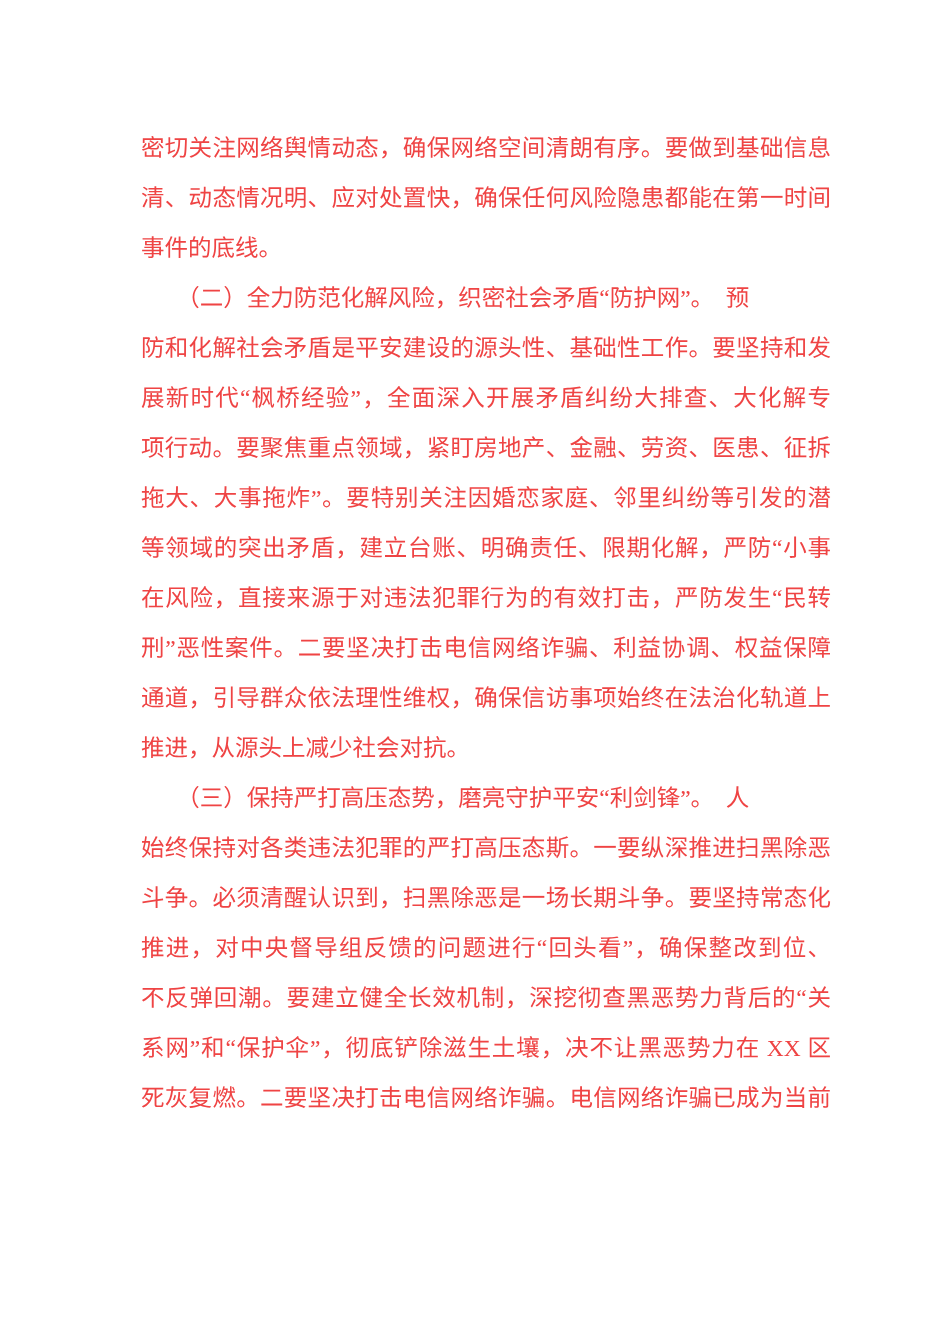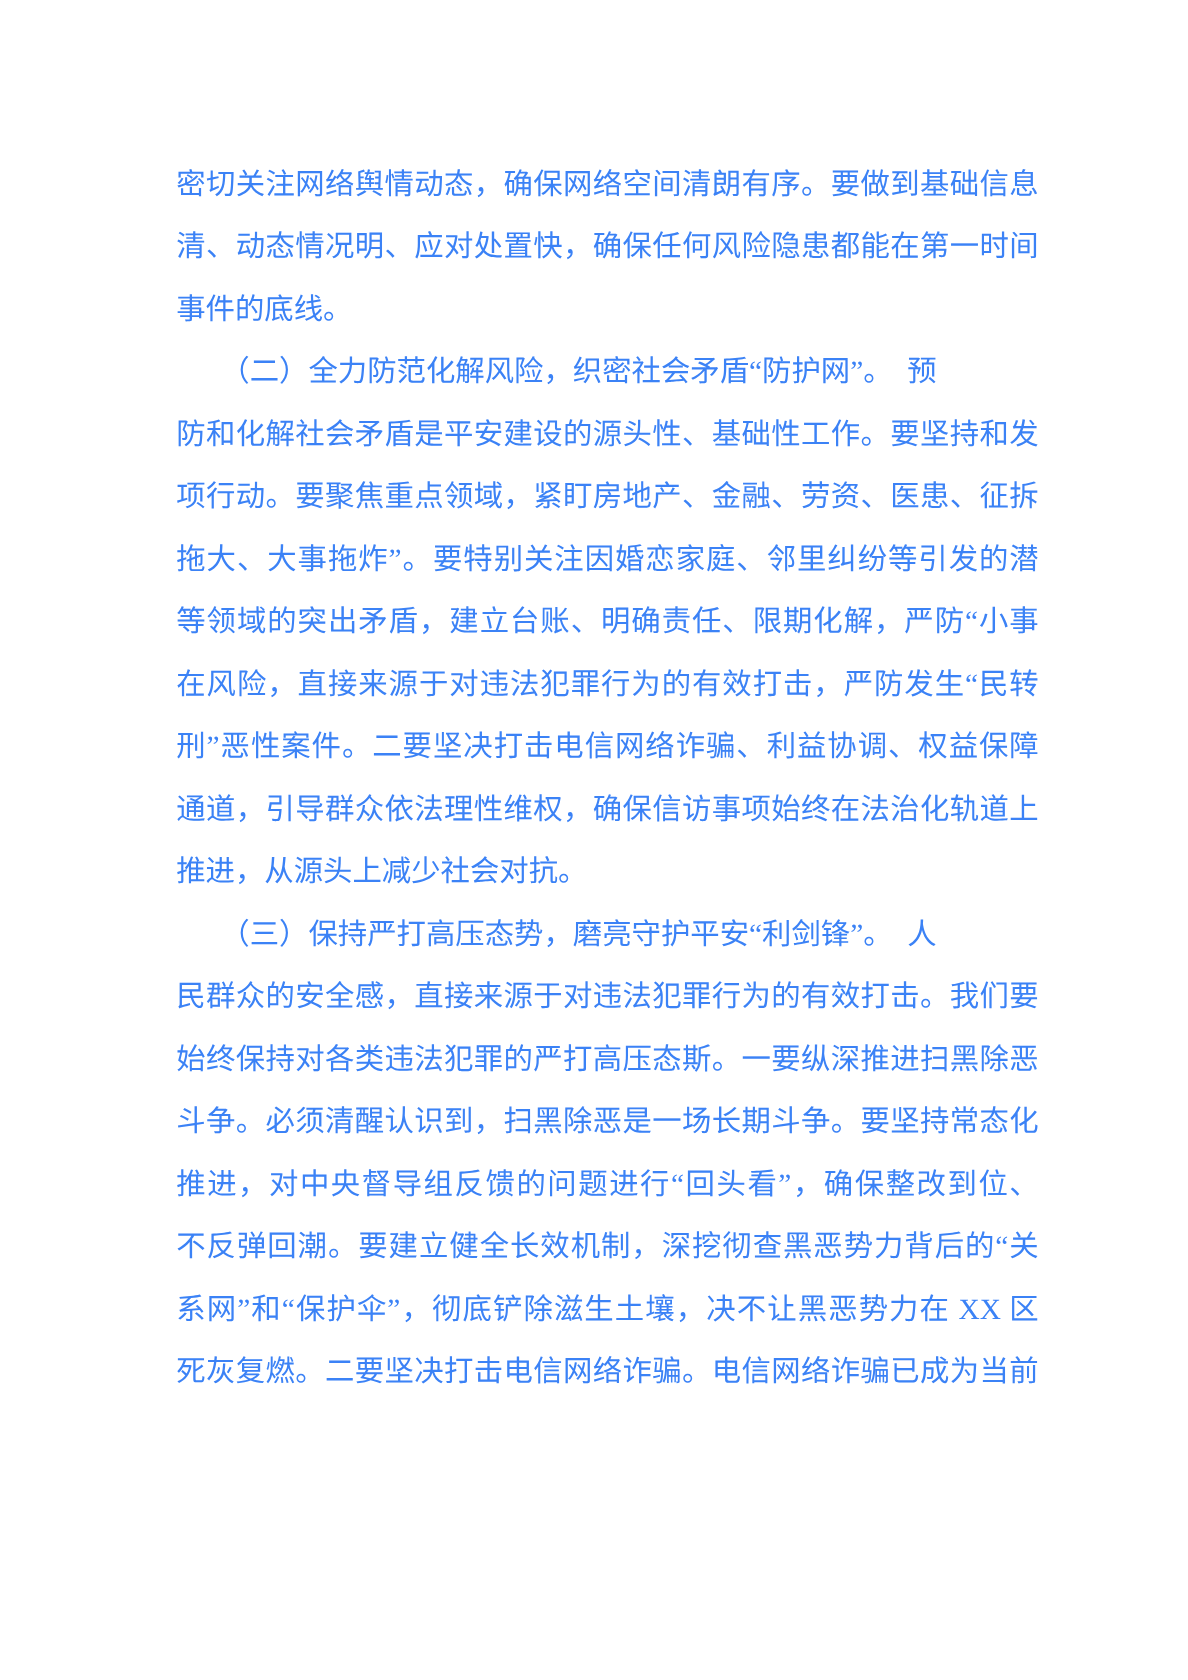--- a/index.html
+++ b/index.html
@@ -40,40 +40,40 @@
     text-align-last: justify;
   }
   .line.natural {
     text-align-last: left;
   }
 </style>
 </head>
 <body>
 
 <div class="page" style="background: rgb(255, 255, 255);">
-  <div class="text-block" id="text-block" style="color: #3b82f6;">
+  <div class="text-block" id="text-block" style="color: #ef4444;">
       <div class="paragraph">
         <div class="line">密切关注网络舆情动态，确保网络空间清朗有序。要做到基础信息</div>
         <div class="line">清、动态情况明、应对处置快，确保任何风险隐患都能在第一时间</div>
         <div class="line natural">事件的底线。</div>
       </div>
       <div class="paragraph">
         <div class="line natural">　　（二）全力防范化解风险，织密社会矛盾“防护网”。　预</div>
         <div class="line">防和化解社会矛盾是平安建设的源头性、基础性工作。要坚持和发</div>
+        <div class="line">展新时代“枫桥经验”，全面深入开展矛盾纠纷大排查、大化解专</div>
         <div class="line">项行动。要聚焦重点领域，紧盯房地产、金融、劳资、医患、征拆</div>
         <div class="line">拖大、大事拖炸”。要特别关注因婚恋家庭、邻里纠纷等引发的潜</div>
         <div class="line">等领域的突出矛盾，建立台账、明确责任、限期化解，严防“小事</div>
         <div class="line">在风险，直接来源于对违法犯罪行为的有效打击，严防发生“民转</div>
         <div class="line">刑”恶性案件。二要坚决打击电信网络诈骗、利益协调、权益保障</div>
         <div class="line">通道，引导群众依法理性维权，确保信访事项始终在法治化轨道上</div>
         <div class="line natural">推进，从源头上减少社会对抗。</div>
       </div>
       <div class="paragraph">
         <div class="line natural">　　（三）保持严打高压态势，磨亮守护平安“利剑锋”。　人</div>
-        <div class="line">民群众的安全感，直接来源于对违法犯罪行为的有效打击。我们要</div>
         <div class="line">始终保持对各类违法犯罪的严打高压态斯。一要纵深推进扫黑除恶</div>
         <div class="line">斗争。必须清醒认识到，扫黑除恶是一场长期斗争。要坚持常态化</div>
         <div class="line">推进，对中央督导组反馈的问题进行“回头看”，确保整改到位、</div>
         <div class="line">不反弹回潮。要建立健全长效机制，深挖彻查黑恶势力背后的“关</div>
         <div class="line">系网”和“保护伞”，彻底铲除滋生土壤，决不让黑恶势力在 XX 区</div>
         <div class="line">死灰复燃。二要坚决打击电信网络诈骗。电信网络诈骗已成为当前</div>
       </div>
     </div>
 </div>
 

